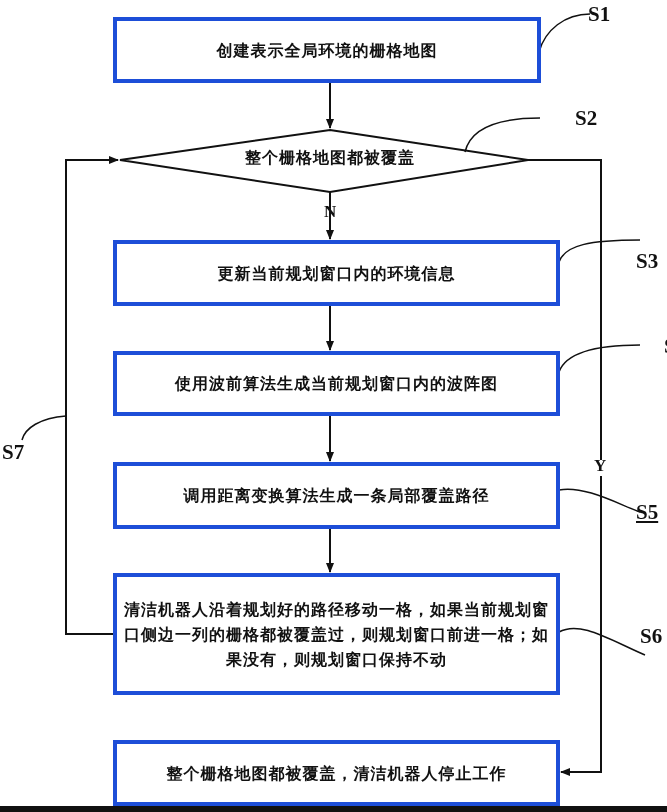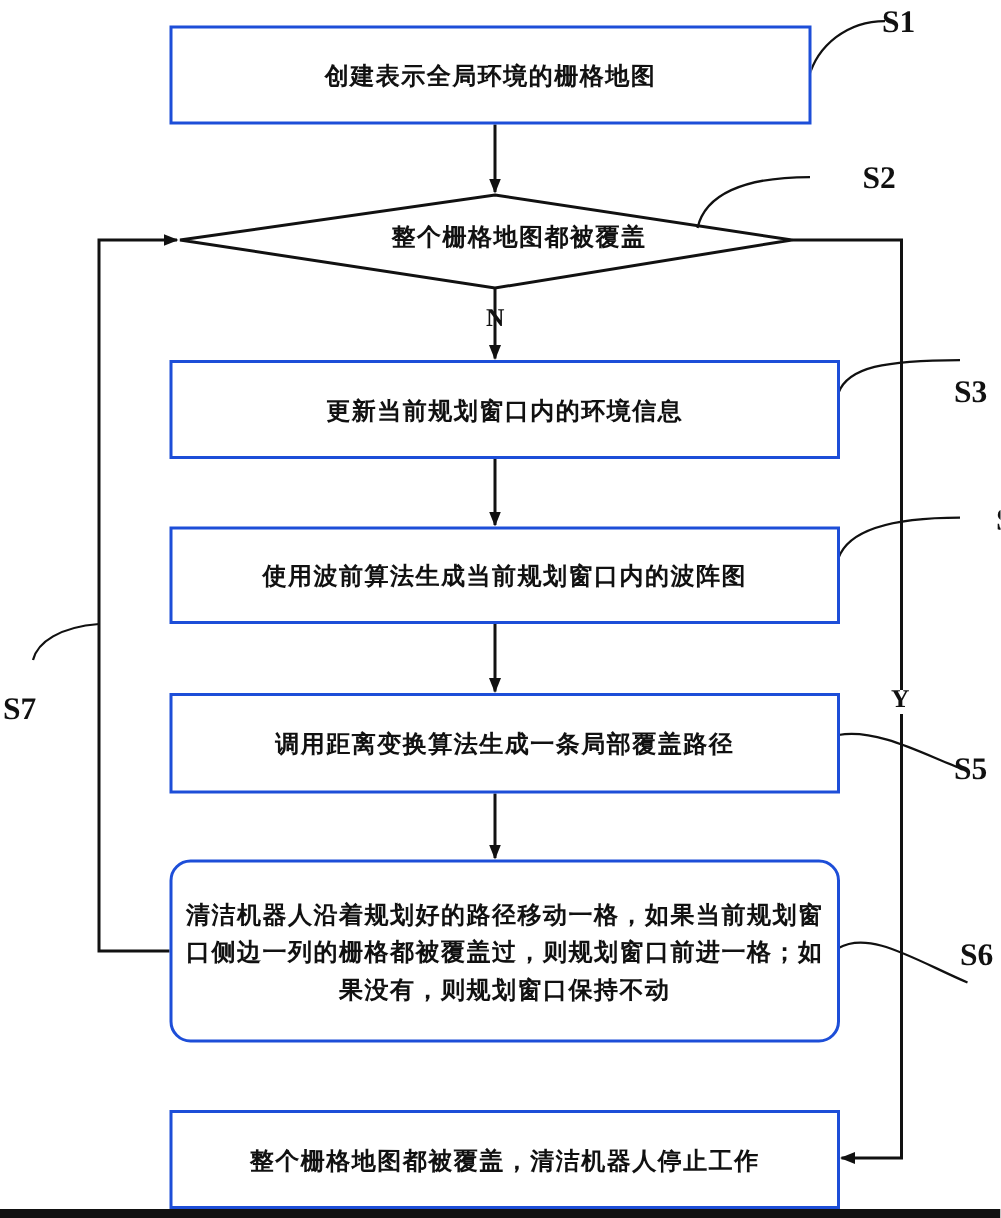--- a/index.html
+++ b/index.html
@@ -1,19 +1,19 @@
 <!DOCTYPE html>
 <html><head>
   <meta charset="utf-8">
   <style>
     html, body { margin: 0; padding: 0; background: #ffffff; }
     body { width: 667px; height: 812px; position: relative; overflow: hidden;
            font-family: "DejaVu Serif", "Liberation Serif", serif; color: #111; }
     svg { position: absolute; left: 0; top: 0; }
-    .box { position: absolute; box-sizing: border-box; border: 2px solid #1d4ed8; background: #fff;
+    .box { position: absolute; box-sizing: border-box; border: 4px solid #1d4ed8; background: #fff;
            display: flex; align-items: center; justify-content: center; text-align: center;
            font-size: 16px; font-weight: bold; line-height: 25px; letter-spacing: 1px; }
     .diamond-text { position: absolute; font-size: 16px; font-weight: bold; letter-spacing: 1px;
                     text-align: center; }
     .lbl { position: absolute; font-family: "Liberation Serif", serif; font-size: 21px; font-weight: bold; }
     .yn { position: absolute; font-family: "Liberation Serif", serif; font-size: 17px; font-weight: bold; }
     .bottom-bar { position: absolute; left: 0; top: 806px; width: 667px; height: 6px; background: #111; }
   </style>
 </head>
 <body>
@@ -48,46 +48,46 @@
   <path d="M559,372 C565,355 590,345 640,345" fill="none" stroke="#111" stroke-width="1.5"></path>
   <path d="M559,490 C585,485 620,505 640,512" fill="none" stroke="#111" stroke-width="1.5"></path>
   <path d="M559,632 C580,620 610,640 645,655" fill="none" stroke="#111" stroke-width="1.5"></path>
   <path d="M66,416 C40,418 25,428 22,440" fill="none" stroke="#111" stroke-width="1.5"></path>
 </svg>
 
 <div class="box" style="left:113px;top:17px;width:428px;height:66px;">
   <span>创建表示全局环境的栅格地图</span>
 </div>
 
-<div class="diamond-text" style="left:196px;top:148px;width:300px;">整个栅格地图都被覆盖</div>
+<div class="diamond-text" style="left:180px;top:148px;width:300px;">整个栅格地图都被覆盖</div>
 
 <div class="box" style="left:113px;top:240px;width:447px;height:66px;">
   <span>更新当前规划窗口内的环境信息</span>
 </div>
 
 <div class="box" style="left:113px;top:351px;width:447px;height:65px;">
   <span>使用波前算法生成当前规划窗口内的波阵图</span>
 </div>
 
 <div class="box" style="left:113px;top:462px;width:447px;height:67px;">
   <span>调用距离变换算法生成一条局部覆盖路径</span>
 </div>
 
-<div class="box" style="left:113px;top:573px;width:447px;height:122px;padding:4px 6px;border-radius:14px;">
+<div class="box" style="left:113px;top:573px;width:447px;height:122px;padding:4px 6px;">
   <span>清洁机器人沿着规划好的路径移动一格，如果当前规划窗口侧边一列的栅格都被覆盖过，则规划窗口前进一格；如果没有，则规划窗口保持不动</span>
 </div>
 
 <div class="box" style="left:113px;top:740px;width:447px;height:66px;">
   <span>整个栅格地图都被覆盖，清洁机器人停止工作</span>
 </div>
 
 <div class="lbl" style="left:588px;top:2px;">S1</div>
 <div class="lbl" style="left:575px;top:106px;">S2</div>
 <div class="lbl" style="left:636px;top:229px;margin-top:20px;">S3</div>
 <div class="lbl" style="left:664px;top:334px;">S4</div>
-<div class="lbl" style="left:636px;top:500px;">S5</div>
+<div class="lbl" style="left:636px;top:500px;text-decoration:underline;">S5</div>
 <div class="lbl" style="left:640px;top:624px;">S6</div>
-<div class="lbl" style="left:2px;top:460px;">S7</div>
+<div class="lbl" style="left:2px;top:440px;">S7</div>
 
 <div class="yn" style="left:324px;top:202px;">N</div>
 <div class="yn" style="left:594px;top:456px;">Y</div>
 
 <div class="bottom-bar"></div>
 
 </body></html>

